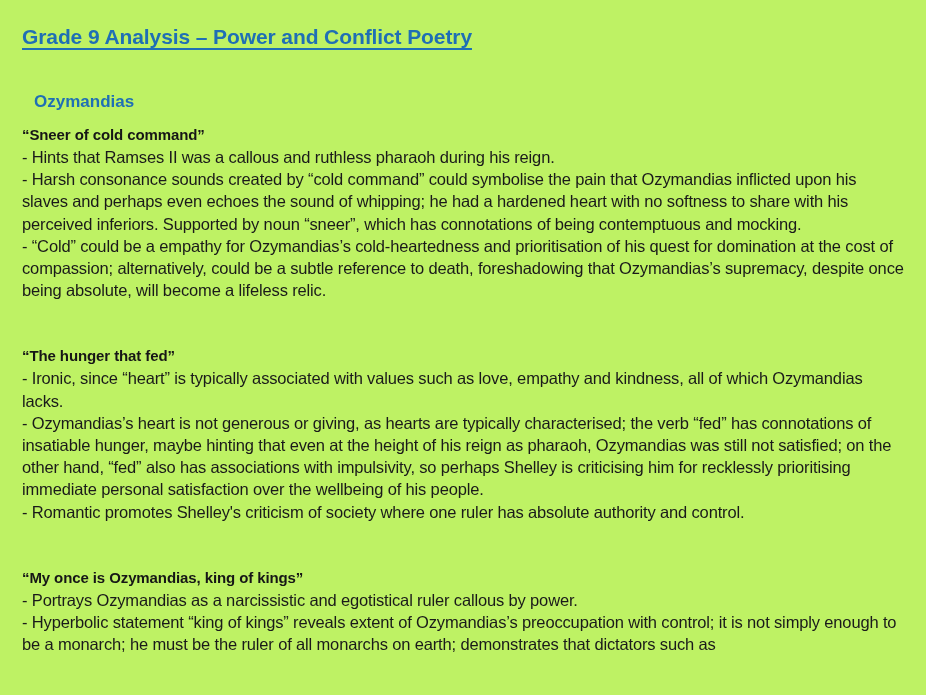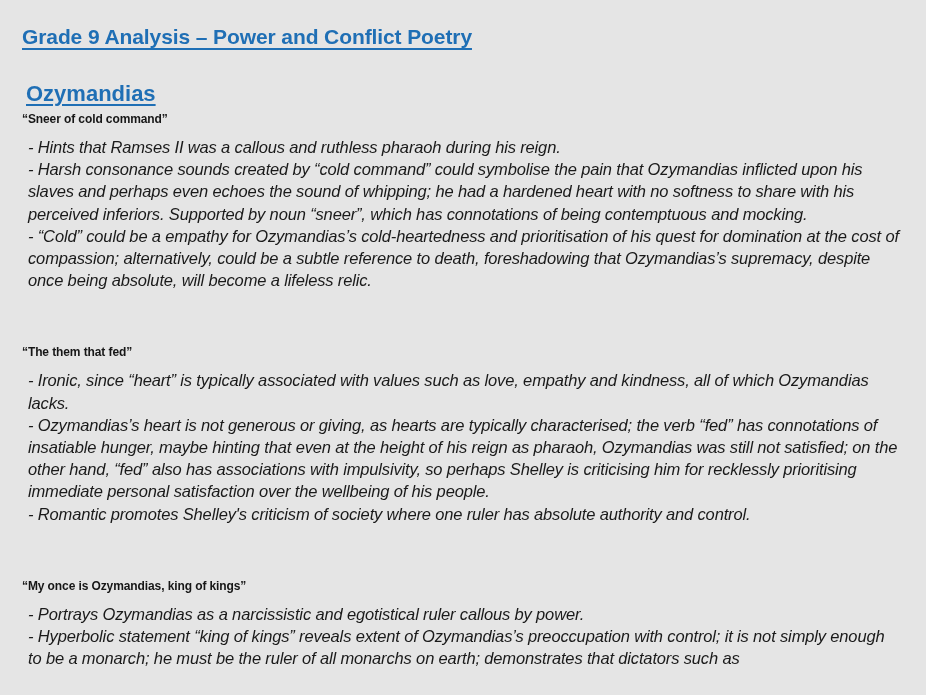--- a/index.html
+++ b/index.html
@@ -11,60 +11,58 @@
     width: 926px;
     height: 695px;
     overflow: hidden;
     font-family: "Liberation Sans", sans-serif;
     color: #111111;
   }
   .page {
     position: relative;
     width: 926px;
     height: 695px;
-    background: #e5e5e5;
+    background: #bef264;
     box-sizing: border-box;
     padding: 0 20px 0 22px;
     overflow: hidden;
   }
   .doc-title {
     font-size: 21px;
     font-weight: bold;
     color: #1F6FB5;
     text-decoration: underline;
     text-underline-offset: 4px;
     letter-spacing: -0.1px;
     margin: 0;
     padding-top: 24px;
     line-height: 26px;
     white-space: nowrap;
   }
   .poem-title {
-    font-size: 22px;
+    font-size: 17px;
     font-weight: bold;
     color: #1F6FB5;
-    text-decoration: underline;
     text-underline-offset: 3px;
-    margin: 4px;
+    margin: 12px;
     padding-top: 29px;
     line-height: 21px;
   }
   .quote-heading {
-    font-size: 12px;
+    font-size: 15px;
     font-weight: bold;
     color: #161616;
     margin: 0;
     line-height: 22px;
     letter-spacing: -0.1px;
   }
   .analysis {
-    margin: 6px;
+    margin: 0;
     padding: 0;
     list-style: none;
-    font-style: italic;
   }
   .analysis li {
     font-size: 16.5px;
     font-weight: 400;
     color: #1a1a1a;
     line-height: 22.2px;
     letter-spacing: -0.15px;
     margin: 0;
     text-align: left;
   }
@@ -87,21 +85,21 @@
   <div class="section">
     <p class="quote-heading">“Sneer of cold command”</p>
     <ul class="analysis">
       <li>- Hints that Ramses II was a callous and ruthless pharaoh during his reign.</li>
       <li>- Harsh consonance sounds created by “cold command” could symbolise the pain that Ozymandias inflicted upon his slaves and perhaps even echoes the sound of whipping; he had a hardened heart with no softness to share with his perceived inferiors. Supported by noun “sneer”, which has connotations of being contemptuous and mocking.</li>
       <li>- “Cold” could be a empathy for Ozymandias’s cold-heartedness and prioritisation of his quest for domination at the cost of compassion; alternatively, could be a subtle reference to death, foreshadowing that Ozymandias’s supremacy, despite once being absolute, will become a lifeless relic.</li>
     </ul>
   </div>
 
   <div class="section spaced">
-    <p class="quote-heading">“The them that fed”</p>
+    <p class="quote-heading">“The hunger that fed”</p>
     <ul class="analysis">
       <li>- Ironic, since “heart” is typically associated with values such as love, empathy and kindness, all of which Ozymandias lacks.</li>
       <li>- Ozymandias’s heart is not generous or giving, as hearts are typically characterised; the verb “fed” has connotations of insatiable hunger, maybe hinting that even at the height of his reign as pharaoh, Ozymandias was still not satisfied; on the other hand, “fed” also has associations with impulsivity, so perhaps Shelley is criticising him for recklessly prioritising immediate personal satisfaction over the wellbeing of his people.</li>
       <li>- Romantic promotes Shelley's criticism of society where one ruler has absolute authority and control.</li>
     </ul>
   </div>
 
   <div class="section spaced">
     <p class="quote-heading">“My once is Ozymandias, king of kings”</p>
     <ul class="analysis">

